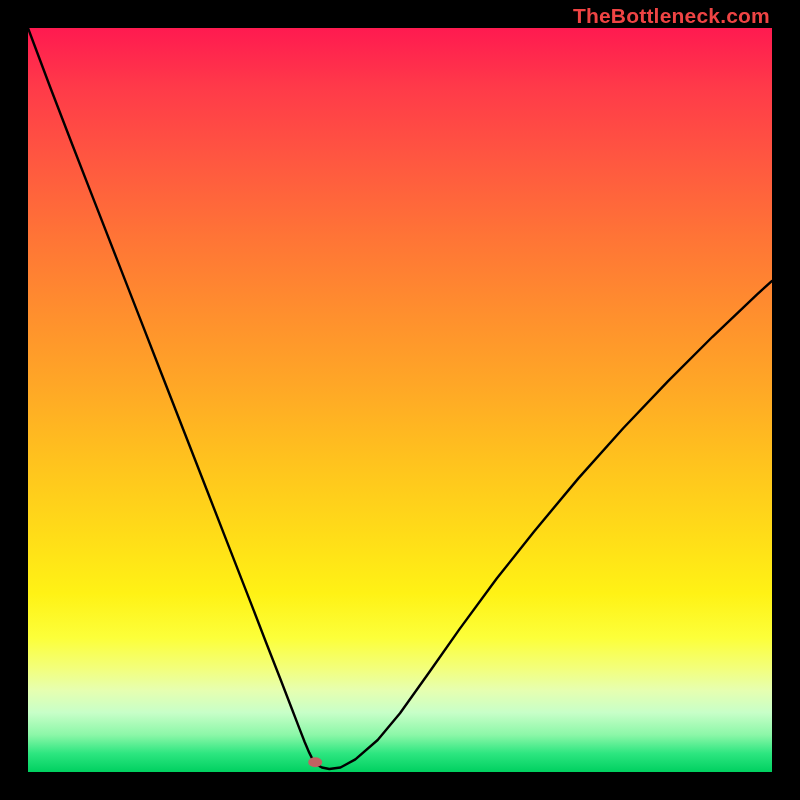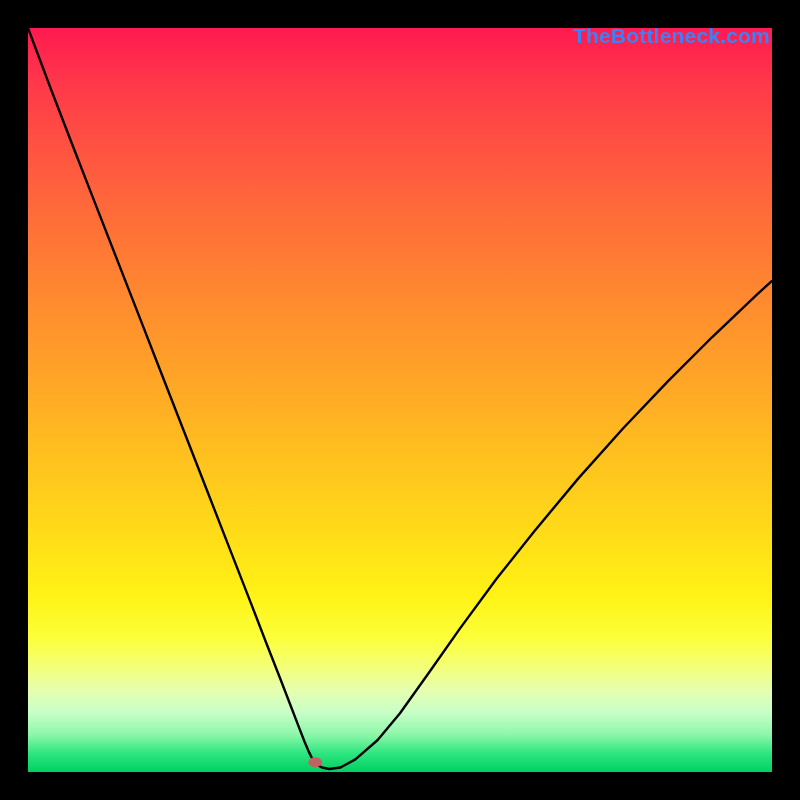--- a/index.html
+++ b/index.html
@@ -48,26 +48,25 @@
     position: absolute;
     left: 0;
     top: 0;
     width: 744px;
     height: 744px;
   }
   .watermark {
     position: absolute;
     top: 4px;
     right: 30px;
-    color: #3b82f6;
+    color: #ef4444;
     font-size: 21px;
     font-weight: 600;
     letter-spacing: 0.2px;
     user-select: none;
-    margin-top: 20px;
   }
 </style>
 </head>
 <body>
 
 <div class="stage">
 
   <div class="plot-area">
     <svg class="plot-svg" viewBox="0 0 744 744" preserveAspectRatio="none">
       <path id="curve-path" fill="none" stroke="#000" stroke-width="2.4" stroke-linejoin="round" stroke-linecap="round" d="M0.00 0.00 L22.32 59.52 L44.64 117.55 L66.96 174.84 L89.28 232.13 L111.60 289.42 L133.92 346.70 L156.24 403.99 L178.56 461.28 L200.88 518.57 L223.20 575.86 L238.08 614.54 L252.96 652.49 L264.12 681.50 L271.56 700.85 L276.77 714.24 L281.23 724.66 L284.95 732.10 L288.67 736.56 L293.88 739.54 L301.32 741.02 L312.48 739.54 L327.36 731.35 L349.68 712.01 L372.00 685.22 L401.76 643.56 L431.52 601.15 L468.72 550.56 L505.92 503.69 L550.56 450.12 L595.20 400.27 L639.84 353.40 L684.48 308.76 L729.12 266.35 L744.00 252.96"></path>

